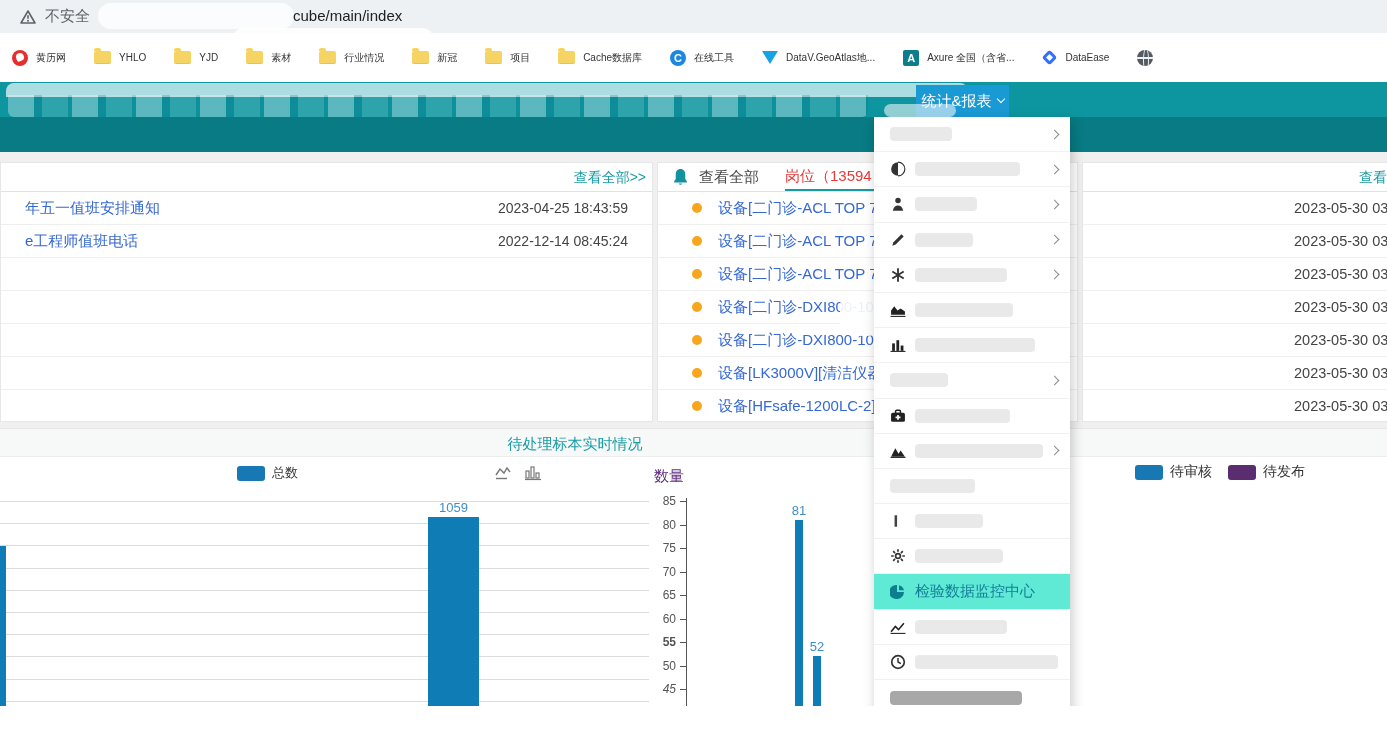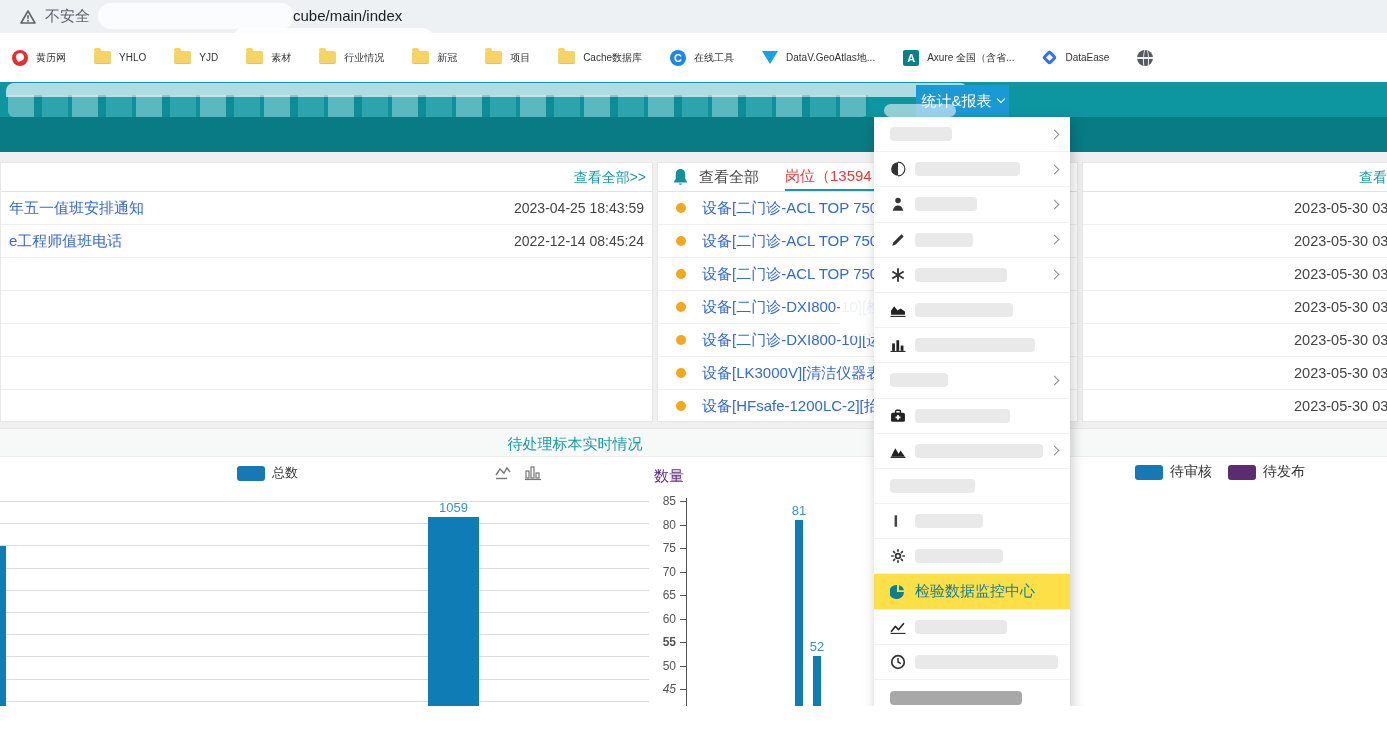--- a/index.html
+++ b/index.html
@@ -41,21 +41,21 @@
 
 
 .panel{position:absolute;top:162px;height:260px;background:#fff;border:1px solid #e7e7e7}
 .left-panel{left:0;width:653px}
 .mid-panel{left:657px;width:421px}
 .right-panel{left:1082px;width:310px}
 .panel-head{height:29px;border-bottom:1px solid #e2e2e2;display:flex;align-items:center;position:relative}
 .view-all{color:#199ba5;font-size:14px;cursor:pointer;white-space:nowrap}
 .left-panel .view-all{position:absolute;right:6px;top:6px}
 .right-panel .view-all{position:absolute;left:276px;top:6px}
-.row{height:33px;border-bottom:1px solid #efefef;display:flex;align-items:center;padding:0 8px;position:relative;overflow:hidden}
+.row{height:33px;border-bottom:1px solid #efefef;display:flex;align-items:center;padding:0 24px;position:relative;overflow:hidden}
 .row-link{color:#3568d4;font-size:15px;text-decoration:none;cursor:pointer;white-space:nowrap}
 .row-time{margin-left:auto;color:#444;font-size:14px;white-space:nowrap}
 .bell{margin-left:14px;display:flex}
 .alert-title{margin-left:10px;font-size:15px;color:#4a4a4a}
 .alert-tab{margin-left:26px;height:100%;display:flex;align-items:center;border-bottom:2px solid #1a98a4;color:#e23b3b;font-size:15px;white-space:nowrap;cursor:pointer}
 .dot{width:10px;height:10px;border-radius:50%;background:#f7a61d;margin:0 16px 0 10px;flex:none}
 .time-text{position:absolute;left:211px;top:8px;font-size:14.5px;color:#444;white-space:nowrap}
 
 
 .chart-panel{position:absolute;top:428px;left:0;width:1387px;height:326px;background:#fff;border-top:1px solid #e7e7e7}
@@ -76,21 +76,21 @@
 
 
 .dropdown{position:absolute;left:874px;top:117px;width:196px;background:#fff;box-shadow:2px 4px 12px rgba(0,0,0,.22);z-index:50}
 .dd-item{height:35.2px;display:flex;align-items:center;padding:0 12px 0 16px;border-bottom:1px solid #f1f1f1;cursor:pointer;background:#fff}
 .dd-item:last-child{border-bottom:none}
 .dd-ico{width:16px;height:16px;margin-right:9px;flex:none;display:flex}
 .dd-ico svg{width:100%;height:100%}
 .dd-blob{height:14px;border-radius:4px;background:#e9e9e9}
 .dd-blob.dark{background:#a8a8a8}
 .dd-chev{margin-left:auto;width:7px;height:7px;border-top:1.6px solid #8a8a8a;border-right:1.6px solid #8a8a8a;transform:rotate(45deg);flex:none}
-.dd-item.hl{background:#fde047}
+.dd-item.hl{background:#5eead4}
 .dd-item.hl .dd-label{color:#157d99;font-size:15px}
 .redact-cloud{position:absolute;background:rgba(255,255,255,.9);border-radius:14px;z-index:49}
 .cloud-btn{position:absolute;left:884px;top:104px;width:72px;height:13px;background:rgba(255,255,255,.55);border-radius:7px;z-index:51}
 </style>
 </head>
 <body>
 
 <div class="screen">
 
   <div class="browser-bar">

